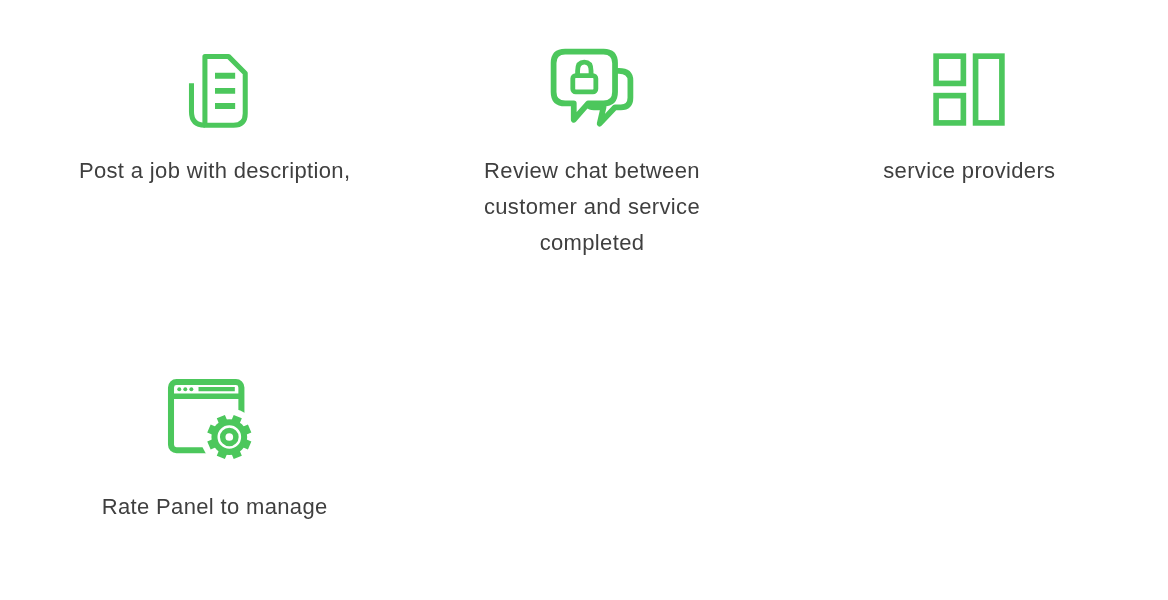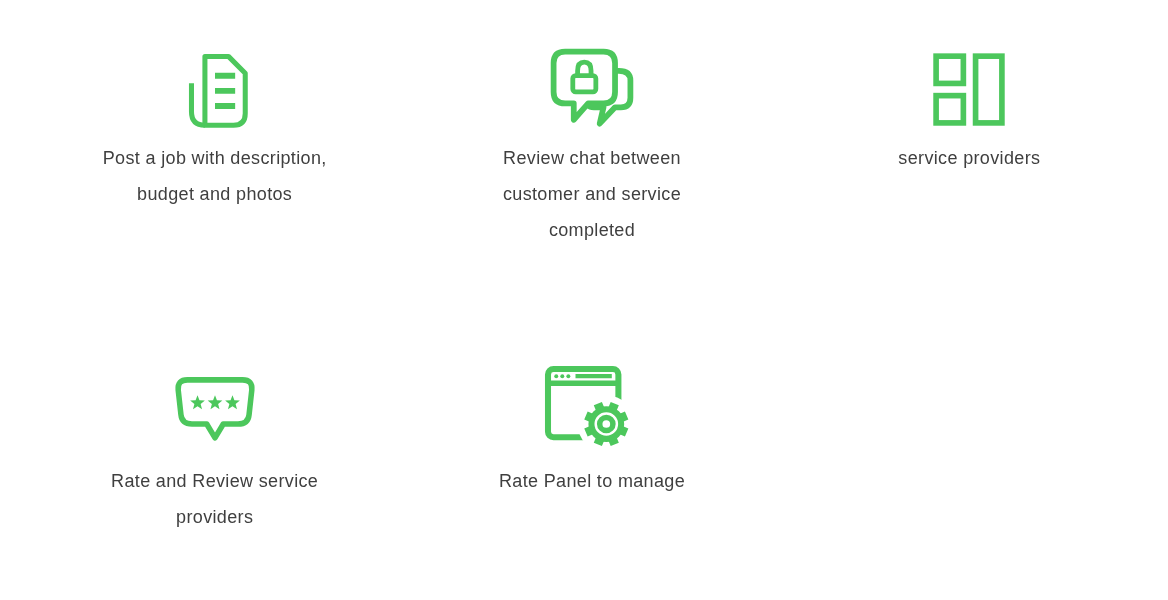--- a/index.html
+++ b/index.html
@@ -13,42 +13,42 @@
   .features-grid {
     display:grid;
     grid-template-columns: repeat(3, 1fr);
     row-gap:115px;
     padding:40px 10px 0 26px;
   }
   .cell { display:flex; flex-direction:column; align-items:center; text-align:center; }
   .icon-wrap { height:100px; display:flex; align-items:center; justify-content:center; color:var(--accent); }
   .icon-wrap svg { display:block; }
   .label {
-    font-size:18px; line-height:36px;
+    margin-top:13px;
+    font-size:22px; line-height:36px;
     letter-spacing:0.35px;
     color:var(--text);
   }
   .label div { white-space:nowrap; }
 </style>
 </head>
 <body>
 
 <div class="features-grid">
 
   <div class="cell">
     <div class="icon-wrap">
       <svg viewBox="0 0 100 100" width="84" height="84" fill="none" stroke="currentColor">
         <path d="M38 92 L38 10 H66 L86 30 V78 Q86 92 72 92 Z" stroke-width="6" stroke-linejoin="round"></path>
         <path d="M22 42 V76 Q22 92 38 92" stroke-width="6"></path>
         <path d="M50 33 H74 M50 51 H74 M50 69 H74" stroke-width="7"></path>
       </svg>
     </div>
     <div class="label">
       <div>Post a job with description,</div>
-      <div>budget and photos</div>
     </div>
   </div>
 
   <div class="cell">
     <div class="icon-wrap">
       <svg viewBox="0 0 100 100" width="96" height="96" fill="none" stroke="currentColor">
         <path d="M44 30 H78 Q90 30 90 40 V58 Q90 68 80 68 H74 L58 85 L62 68 H52 Q44 68 44 60 Z" stroke-width="6" stroke-linejoin="round"></path>
         <path d="M22 10 H62 Q74 10 74 22 V52 Q74 64 62 64 H46 L31 81 V64 H22 Q10 64 10 52 V22 Q10 10 22 10 Z" fill="#fff" stroke-width="6" stroke-linejoin="round"></path>
         <path d="M35 35 V30 Q35 21 42 21 Q49 21 49 30 V35" stroke-width="5"></path>
         <rect x="30" y="35" width="24" height="17" rx="3" stroke-width="5"></rect>
@@ -68,34 +68,20 @@
         <rect x="15" y="56" width="29" height="29" stroke-width="6"></rect>
         <rect x="57" y="14" width="28" height="71" stroke-width="6"></rect>
       </svg>
     </div>
     <div class="label">
       <div>service providers</div>
     </div>
   </div>
 
 
-  <div class="cell">
-    <div class="icon-wrap">
-      <svg viewBox="0 0 100 100" width="104" height="92" fill="none" stroke="currentColor">
-        <path d="M20 14 H80 Q91 14 90 25 L87 52 Q86 62 75 62 H59 L50 77 L41 62 H25 Q14 62 13 52 L10 25 Q9 14 20 14 Z" stroke-width="6" stroke-linejoin="round"></path>
-        <path transform="translate(31,39)" fill="currentColor" stroke="none" d="M0 -8.4 L2.1 -2.9 L8 -2.6 L3.4 1.1 L4.9 6.8 L0 3.6 L-4.9 6.8 L-3.4 1.1 L-8 -2.6 L-2.1 -2.9 Z"></path>
-        <path transform="translate(50,39)" fill="currentColor" stroke="none" d="M0 -8.4 L2.1 -2.9 L8 -2.6 L3.4 1.1 L4.9 6.8 L0 3.6 L-4.9 6.8 L-3.4 1.1 L-8 -2.6 L-2.1 -2.9 Z"></path>
-        <path transform="translate(69,39)" fill="currentColor" stroke="none" d="M0 -8.4 L2.1 -2.9 L8 -2.6 L3.4 1.1 L4.9 6.8 L0 3.6 L-4.9 6.8 L-3.4 1.1 L-8 -2.6 L-2.1 -2.9 Z"></path>
-      </svg>
-    </div>
-    <div class="label">
-      <div>Rate and Review service</div>
-      <div>providers</div>
-    </div>
-  </div>
 
   <div class="cell">
     <div class="icon-wrap">
       <svg viewBox="0 0 100 100" width="110" height="110" fill="none" stroke="currentColor">
         <rect x="10" y="10" width="64" height="62" rx="5" stroke-width="5.5"></rect>
         <path d="M10 23 H74" stroke-width="5"></path>
         <circle cx="17.5" cy="16.5" r="1.8" fill="currentColor" stroke="none"></circle>
         <circle cx="23" cy="16.5" r="1.8" fill="currentColor" stroke="none"></circle>
         <circle cx="28.5" cy="16.5" r="1.8" fill="currentColor" stroke="none"></circle>
         <path d="M35 16.5 H68" stroke-width="4"></path>

